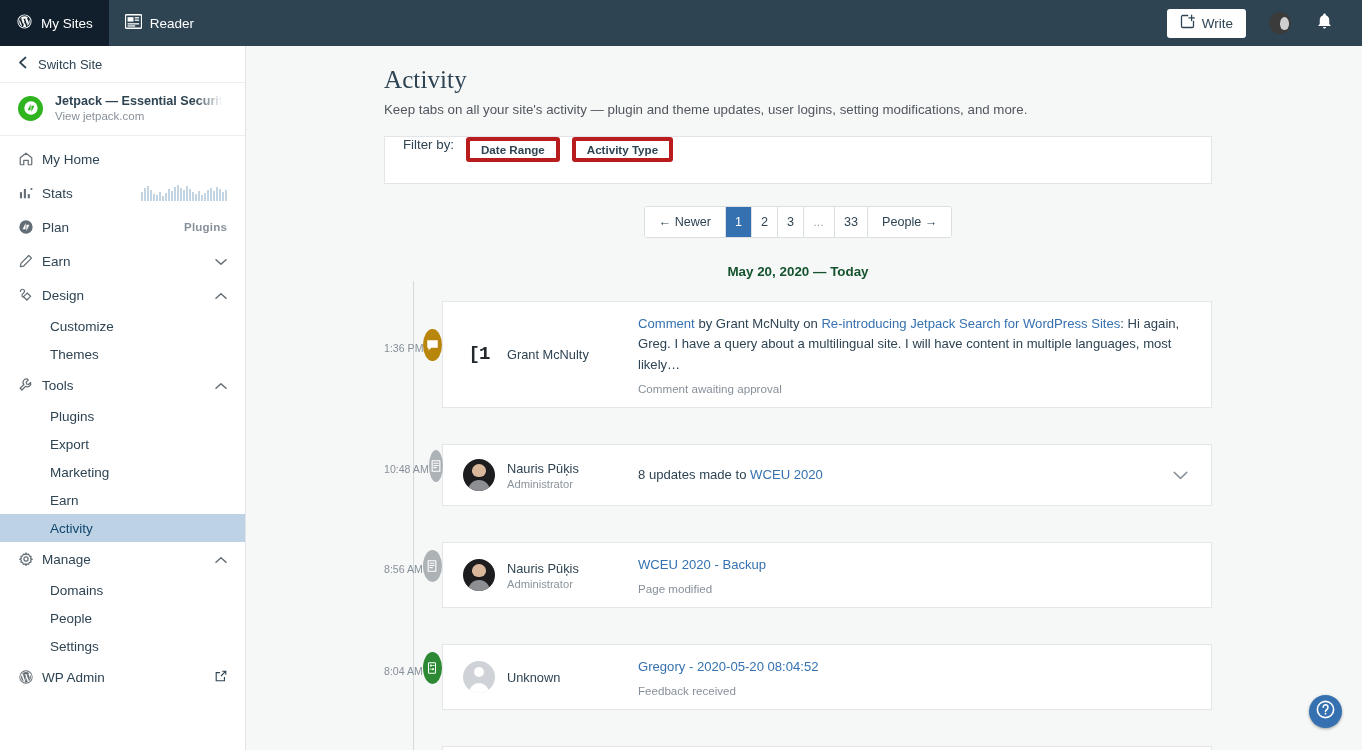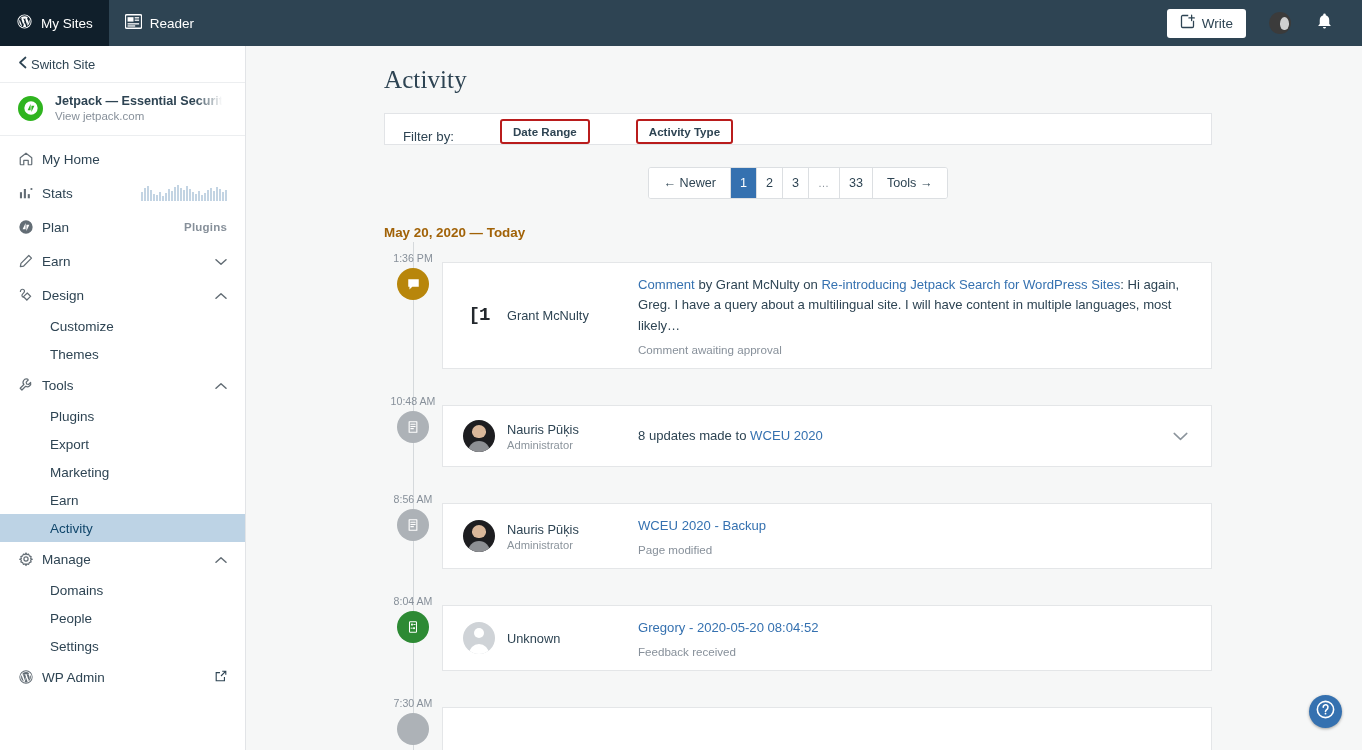--- a/index.html
+++ b/index.html
@@ -55,21 +55,21 @@
   
   .sidebar {
     position: absolute; top: 46px; left: 0;
     width: 246px; height: 704px;
     background: #fff;
     border-right: 1px solid #e2e4e7;
     overflow: hidden;
     z-index: 20;
   }
   .switch-site {
-    display: flex; align-items: center; gap: 4px;
+    display: flex; align-items: center; gap: 11px;
     height: 37px; padding: 0 18px;
     font-size: 13px; color: #2e4453;
     border-bottom: 1px solid #eceef0;
     cursor: pointer;
   }
   .site-card {
     display: flex; align-items: center; gap: 12px;
     padding: 11px 16px 13px 18px;
     border-bottom: 1px solid #eceef0;
     cursor: pointer; position: relative;
@@ -131,63 +131,63 @@
     font-family: "Liberation Serif", serif;
     font-size: 25px; font-weight: 400; color: #2e4453;
     letter-spacing: .1px;
   }
   .page-sub {
     margin-top: 8px; font-size: 13.3px; color: #50575e;
   }
   .filterbar {
     margin-top: 19px; background: #fff;
     border: 1px solid #e2e4e7;
-    height: 32px; display: flex; align-items: flex-end;
+    height: 48px; display: flex; align-items: flex-start;
     padding-left: 18px; gap: 12px;
   }
   .filter-label { font-size: 13.3px; color: #2e4453; }
   .pill {
-    border: 2px solid #b91c1c; border-radius: 3px;
+    border: 4px solid #b91c1c; border-radius: 3px;
     background: #fff; color: #2e4453;
     font-size: 11.6px; font-weight: bold;
     height: 25px; padding: 0 11px;
-    display: flex; align-items: center; cursor: pointer; margin-left: 34px;
+    display: flex; align-items: center; cursor: pointer;
   }
 
   .pager-wrap { display: flex; justify-content: center; margin-top: 22px; }
   .pager {
     display: flex; border: 1px solid #dcdfe2; border-radius: 3px;
     overflow: hidden; background: #fff;
   }
   .pager span {
     display: flex; align-items: center; justify-content: center;
     height: 30px; min-width: 26px; padding: 0 9px;
     font-size: 12.6px; color: #2e4453;
     border-left: 1px solid #dcdfe2; cursor: pointer;
     background: #fff;
   }
   .pager span:first-child { border-left: none; }
   .pager span.wide { padding: 0 14px; }
   .pager span.active { background: #3571b0; color: #fff; font-weight: normal; }
   .pager span.ellipsis { color: #8b949c; cursor: default; letter-spacing:1px; font-size: 11px;}
 
   .date-head {
-    margin-top: 26px; font-size: 13.4px; font-weight: bold; color: #a16207;
+    margin-top: 26px; font-size: 13.4px; font-weight: bold; color: #14532d; text-align: center;
   }
 
   
   .timeline { position: relative; margin-top: 2px; }
   .rail {
     position: absolute; left: 29px; top: 0; bottom: 0;
     width: 1px; background: #d5d9dc;
   }
   .entry { position: relative; display: flex; padding-bottom: 16px; }
   .gutter {
     width: 58px; flex: 0 0 auto; position: relative;
-    display: flex; flex-direction: column; align-items: center;
+    display: flex; flex-direction: row; align-items: center;
   }
   .time {
     font-size: 10.6px; color: #87909a; white-space: nowrap;
     margin-top: 10px; height: 14px;
   }
   .badge {
     width: 32px; height: 32px; border-radius: 50%;
     display: flex; align-items: center; justify-content: center;
     margin-top: 2px; position: relative; z-index: 2;
   }
@@ -499,36 +499,37 @@
       </span>
     </div>
 
   </div>
 </div>
 
 <div class="main">
   <div class="content">
 
     <h1 class="page-title">Activity</h1>
+    <div class="page-sub">Keep tabs on all your site's activity — plugin and theme updates, user logins, setting modifications, and more.</div>
 
     <div class="filterbar">
       <span class="filter-label">Filter by:</span>
       <span class="pill">Date Range</span>
       <span class="pill">Activity Type</span>
     </div>
 
     <div class="pager-wrap">
       <div class="pager">
         <span class="wide">← Newer</span>
         <span class="active">1</span>
         <span>2</span>
         <span>3</span>
         <span class="ellipsis">…</span>
         <span>33</span>
-        <span class="wide">Tools →</span>
+        <span class="wide">People →</span>
       </div>
     </div>
 
     <div class="date-head">May 20, 2020 — Today</div>
 
     <div class="timeline">
       <div class="rail"></div>
 
       <div class="entry">
         <div class="gutter">

